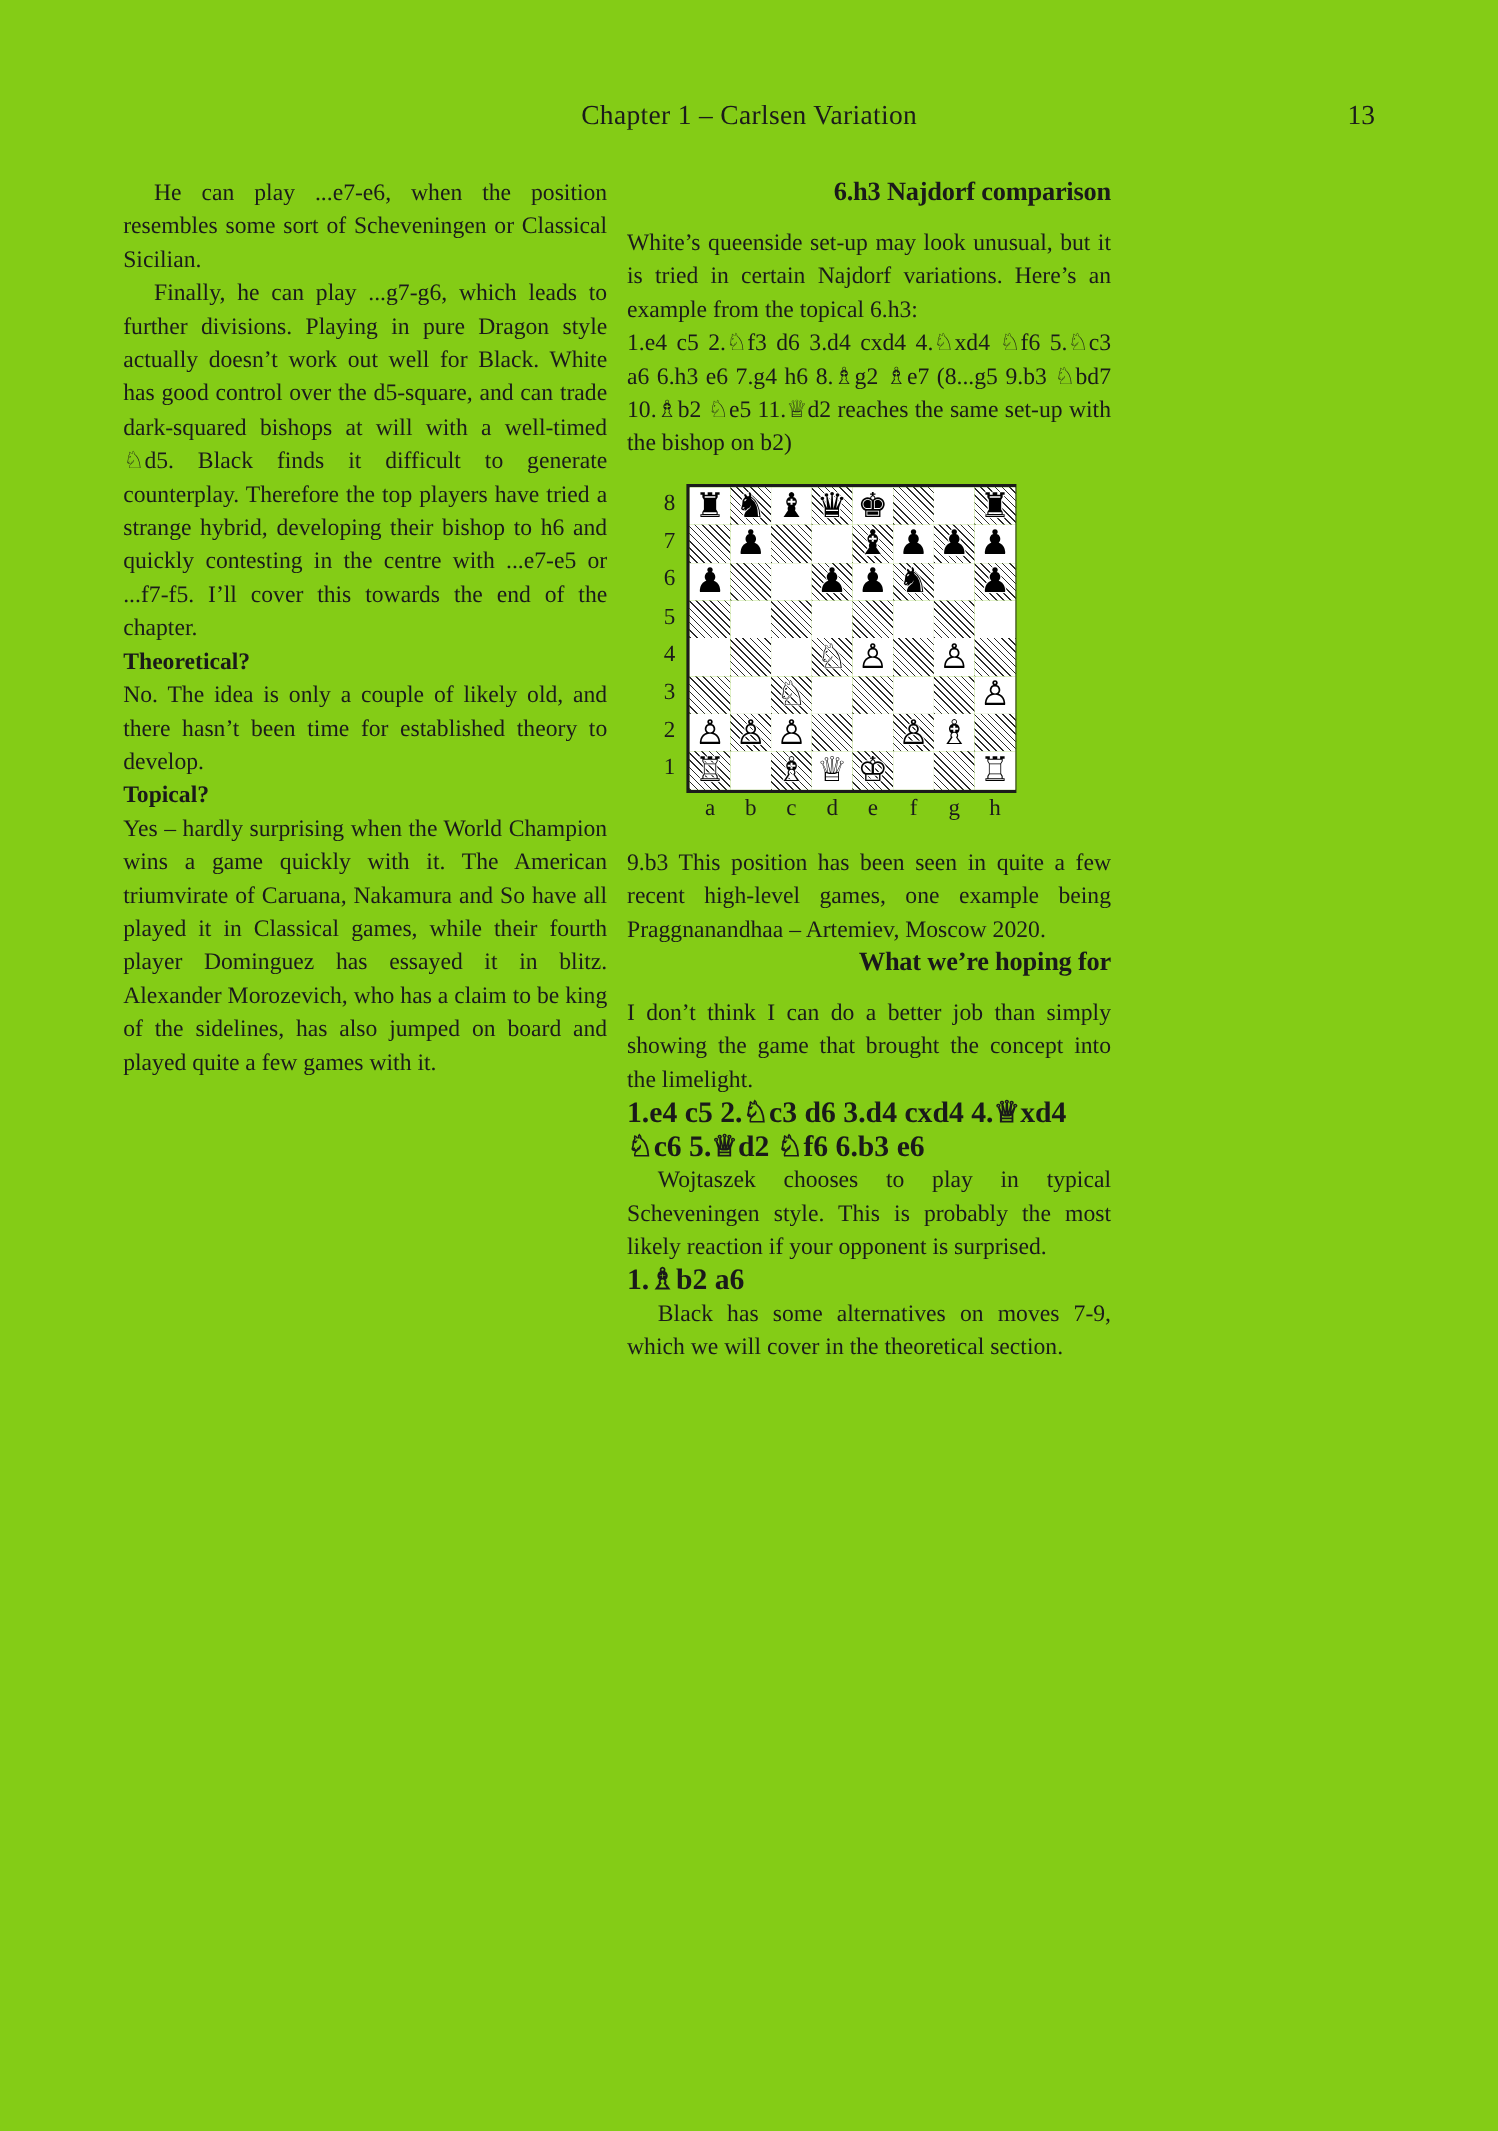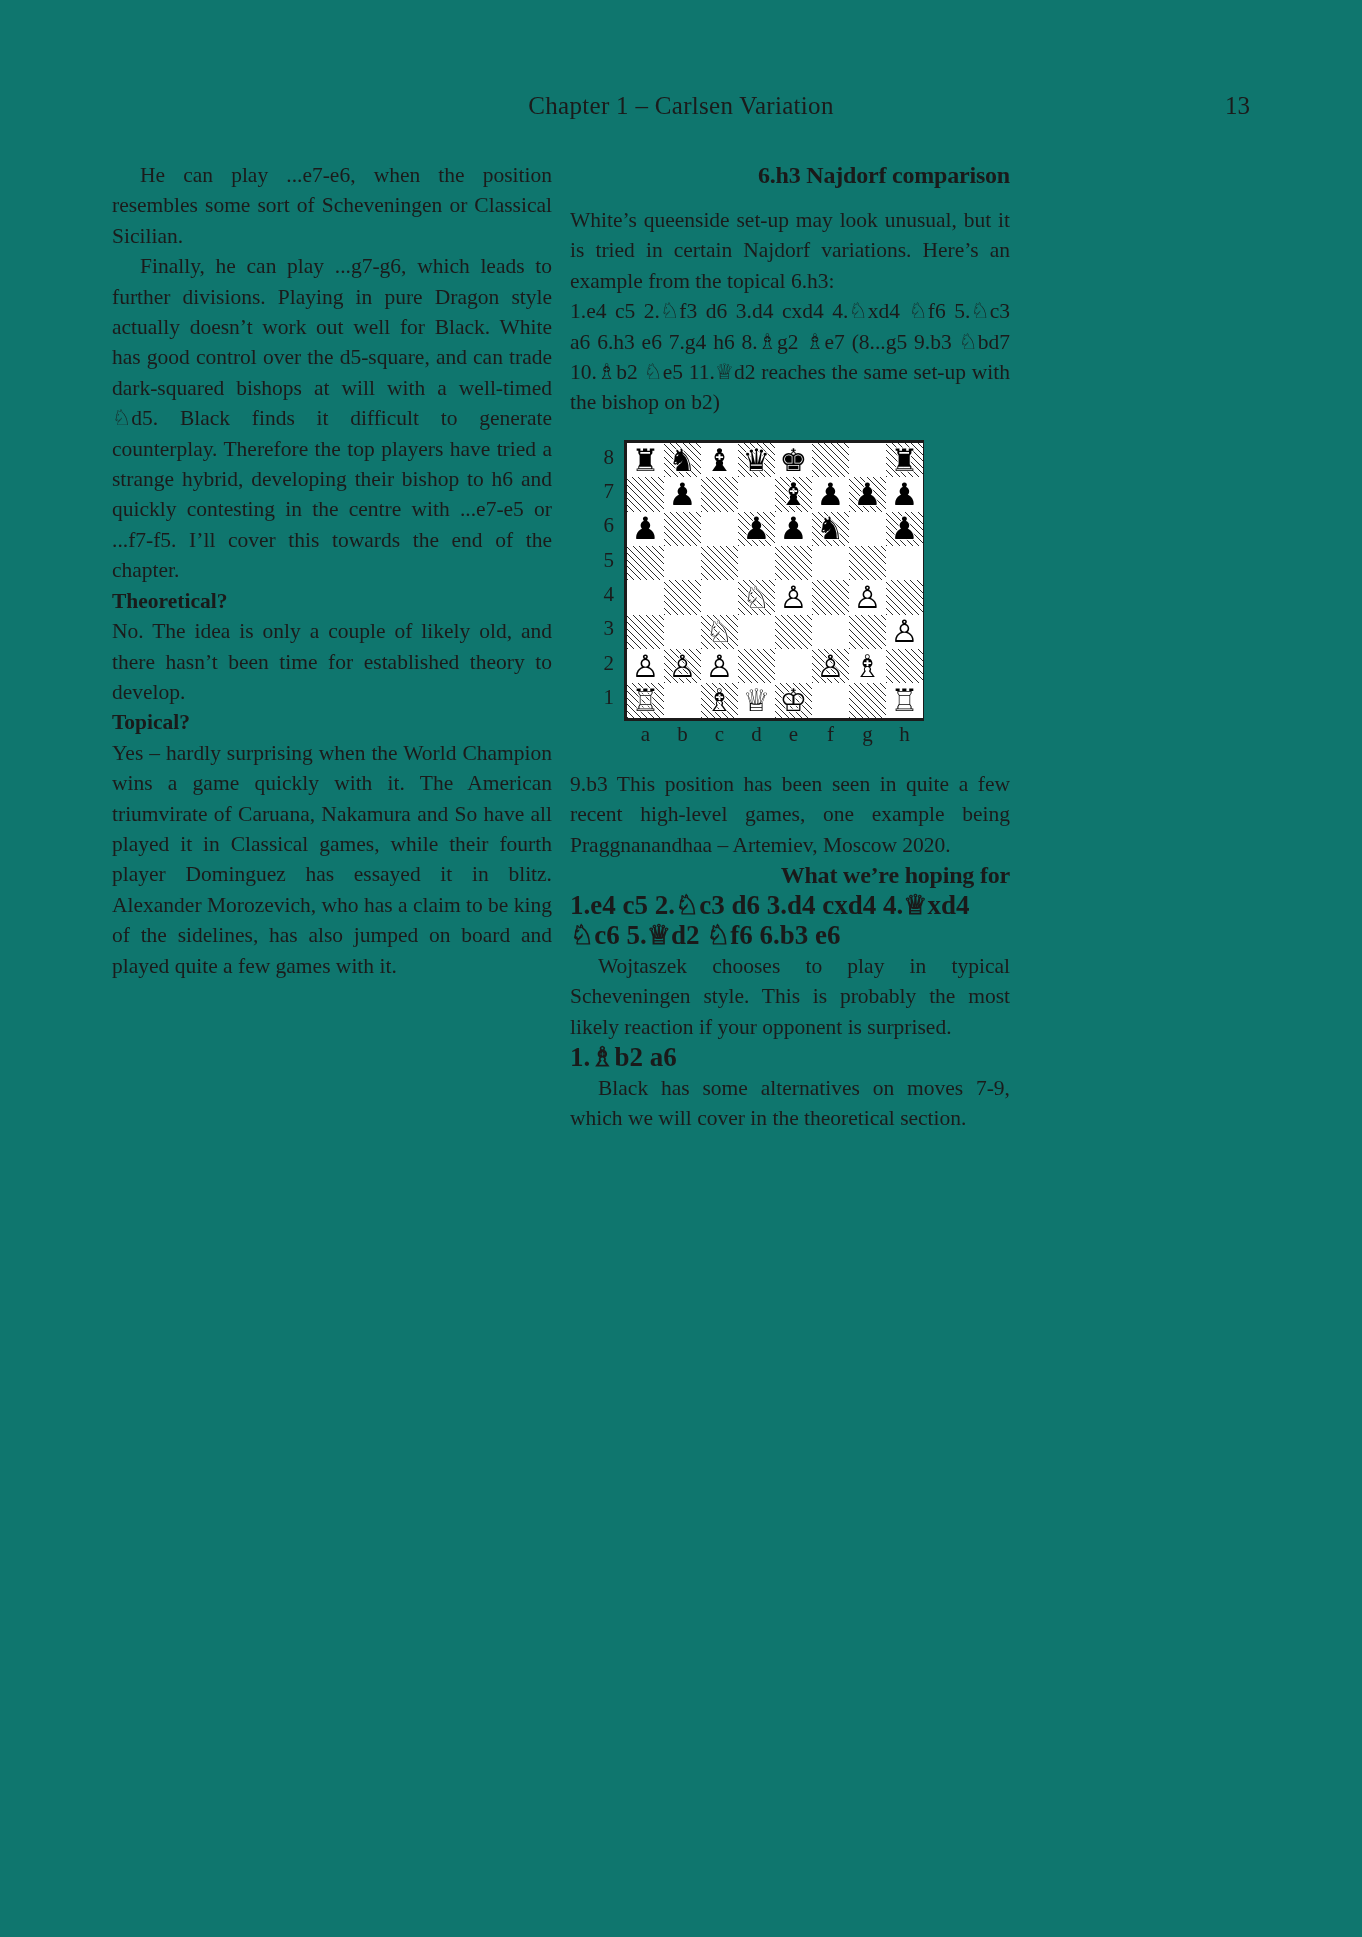--- a/index.html
+++ b/index.html
@@ -11,21 +11,21 @@
     width: 1362px;
     height: 1937px;
     position: relative;
     font-family: "Liberation Serif", "DejaVu Serif", serif;
     color: #1a1a1a;
     overflow: hidden;
   }
   .page {
     position: absolute;
     inset: 0;
-    background: #0f766e;
+    background: #84cc16;
   }
   
   .runhead {
     position: absolute;
     top: 92px;
     left: 112px;
     right: 112px;
     height: 34px;
   }
   .runhead-title {
@@ -380,20 +380,21 @@
             <span>e</span>
             <span>f</span>
             <span>g</span>
             <span>h</span>
           </div>
       </div>
 
       <p class="body noindent">9.b3 This position has been seen in quite a few recent high-level games, one example being Praggnanandhaa – Artemiev, Moscow 2020.</p>
 
       <h2 class="section gap">What we’re hoping for</h2>
+      <p class="body noindent smallgap">I don’t think I can do a better job than simply showing the game that brought the concept into the limelight.</p>
 
 
       <p class="moves-bold smallgap">1.e4 c5 2.♘c3 d6 3.d4 cxd4 4.♕xd4 ♘c6 5.♕d2 ♘f6 6.b3 e6</p>
       <p class="body">Wojtaszek chooses to play in typical Scheveningen style. This is probably the most likely reaction if your opponent is surprised.</p>
       <p class="moves-bold smallgap">1.♗b2 a6</p>
       <p class="body">Black has some alternatives on moves 7-9, which we will cover in the theoretical section.</p>
     </div>
 
   </div>
 </div>

